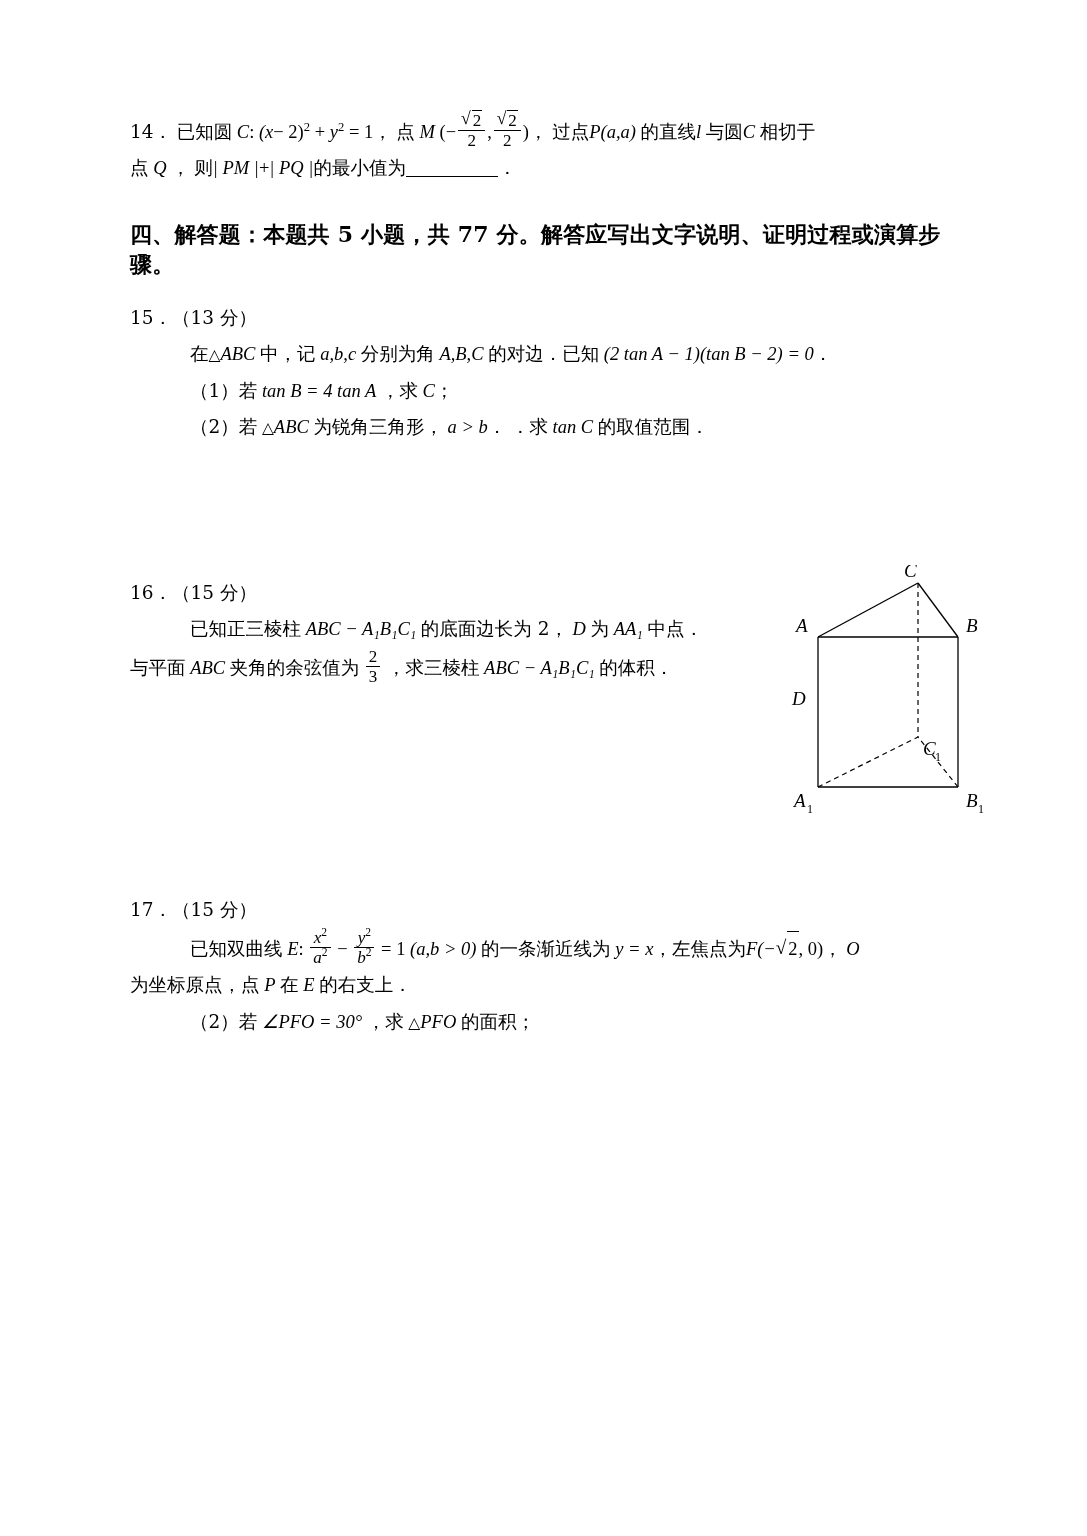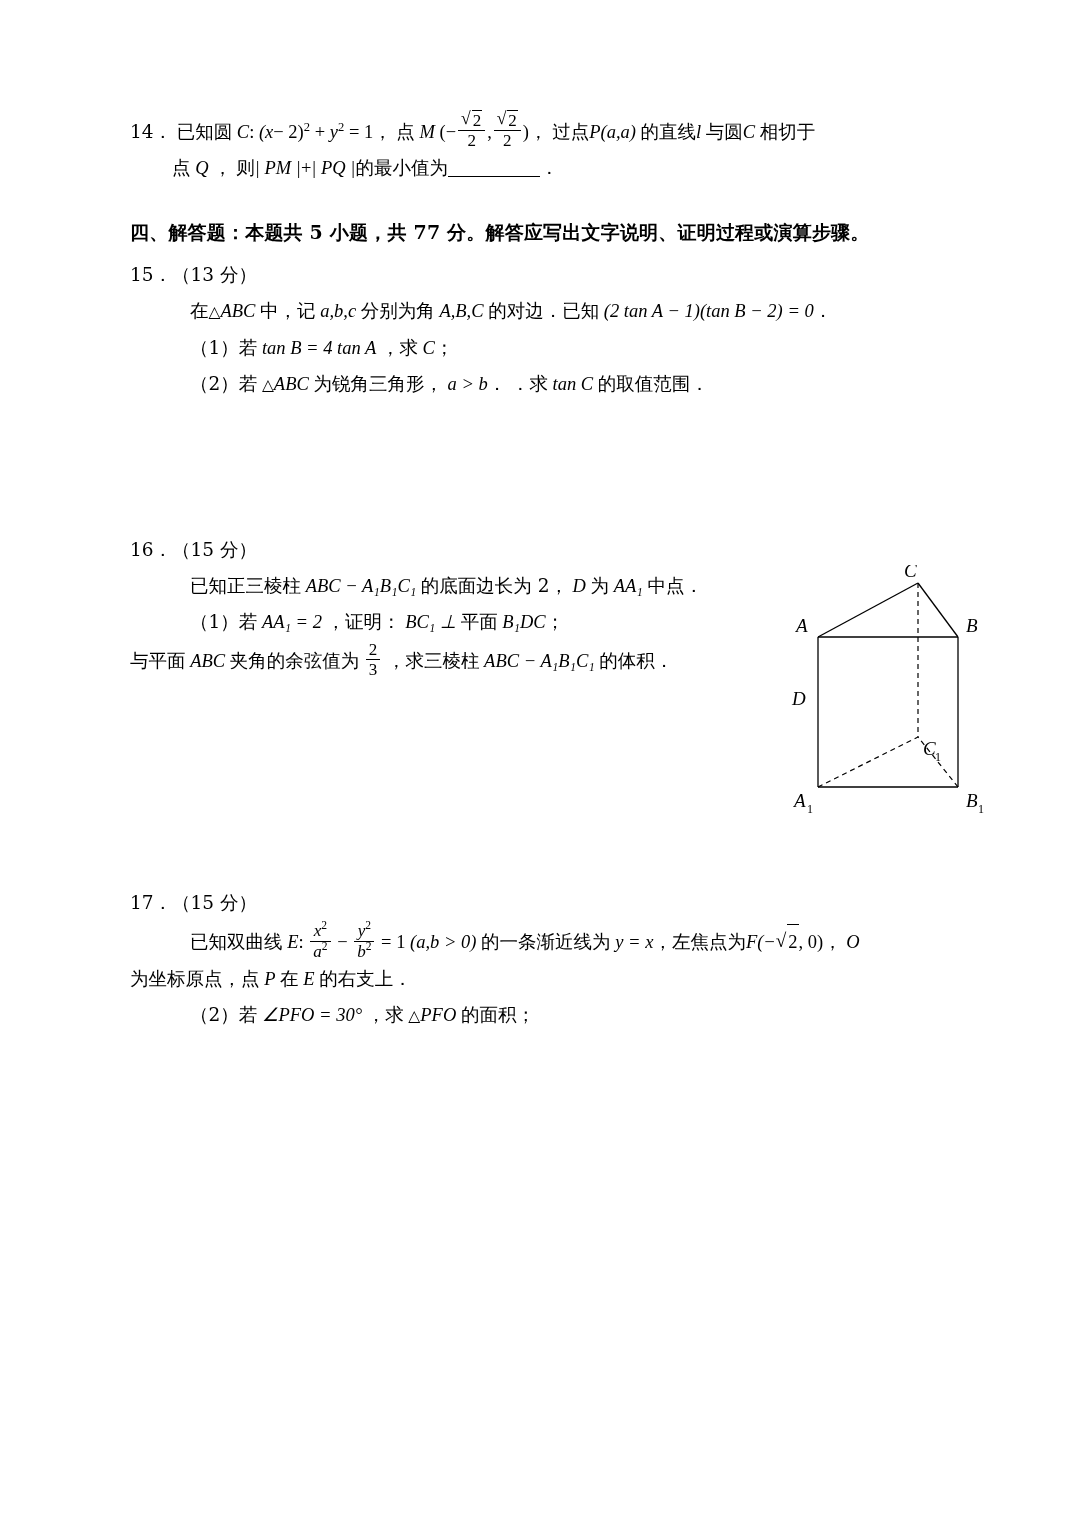--- a/index.html
+++ b/index.html
@@ -31,21 +31,21 @@
   .zh { font-family: "DejaVu Serif", serif; }
   .mi { font-family: "Liberation Serif", serif; font-style: italic; }
   .mn { font-family: "Liberation Serif", serif; font-style: normal; }
   .op { font-family: "Liberation Serif", serif; font-style: normal; }
 
   .line {
     font-size: 18.5px;
     line-height: 1.9;
     white-space: nowrap;
   }
-  .indent1 { margin-left: 42px; }
+  .indent1 { }
   .indent2 { margin-left: 60px; }
 
   sup.sp { font-size: 0.68em; vertical-align: super; line-height: 0; }
 
   
   .frac {
     display: inline-block;
     vertical-align: -0.48em;
     text-align: center;
     font-size: 0.92em;
@@ -68,23 +68,23 @@
     padding: 0 1px 0 1px;
     display: inline-block;
   }
 
   .tri::before { content: "\25B3"; font-size: 0.84em; }
 
   
   .section-head {
     font-family: "DejaVu Serif", serif;
     font-weight: bold;
-    font-size: 19px;
+    font-size: 22px;
     margin-top: 34px;
-    margin-bottom: 11px;
+    margin-bottom: 20px;
     letter-spacing: 0.2px;
   }
 
   .qnum { font-family: "DejaVu Serif", serif; }
 
   .blank-u {
     display: inline-block;
     border-bottom: 1px solid #000;
     width: 92px;
     height: 1em;
@@ -181,28 +181,20 @@
     </div>
     <div class="line indent2">
       <span class="zh">已知正三棱柱</span>
       <span class="mi">ABC − A₁B₁C₁</span>
       <span class="zh">的底面边长为 2，</span>
       <span class="mi">D</span>
       <span class="zh">为</span>
       <span class="mi">AA₁</span>
       <span class="zh">中点．</span>
     </div>
-    <div class="line indent2">
-      <span class="zh">（1）若</span>
-      <span class="mi">AA₁ = 2</span>
-      <span class="zh">，证明：</span>
-      <span class="mi">BC₁ ⊥</span>
-      <span class="zh">平面</span>
-      <span class="mi">B₁DC</span><span class="zh">；</span>
-    </div>
     <div class="line">
       <span class="zh">与平面</span>
       <span class="mi">ABC</span>
       <span class="zh">夹角的余弦值为</span>
       <span class="frac"><span class="num mn">2</span><span class="den mn">3</span></span>
       <span class="zh">，求三棱柱</span>
       <span class="mi">ABC − A₁B₁C₁</span>
       <span class="zh">的体积．</span>
     </div>
 

